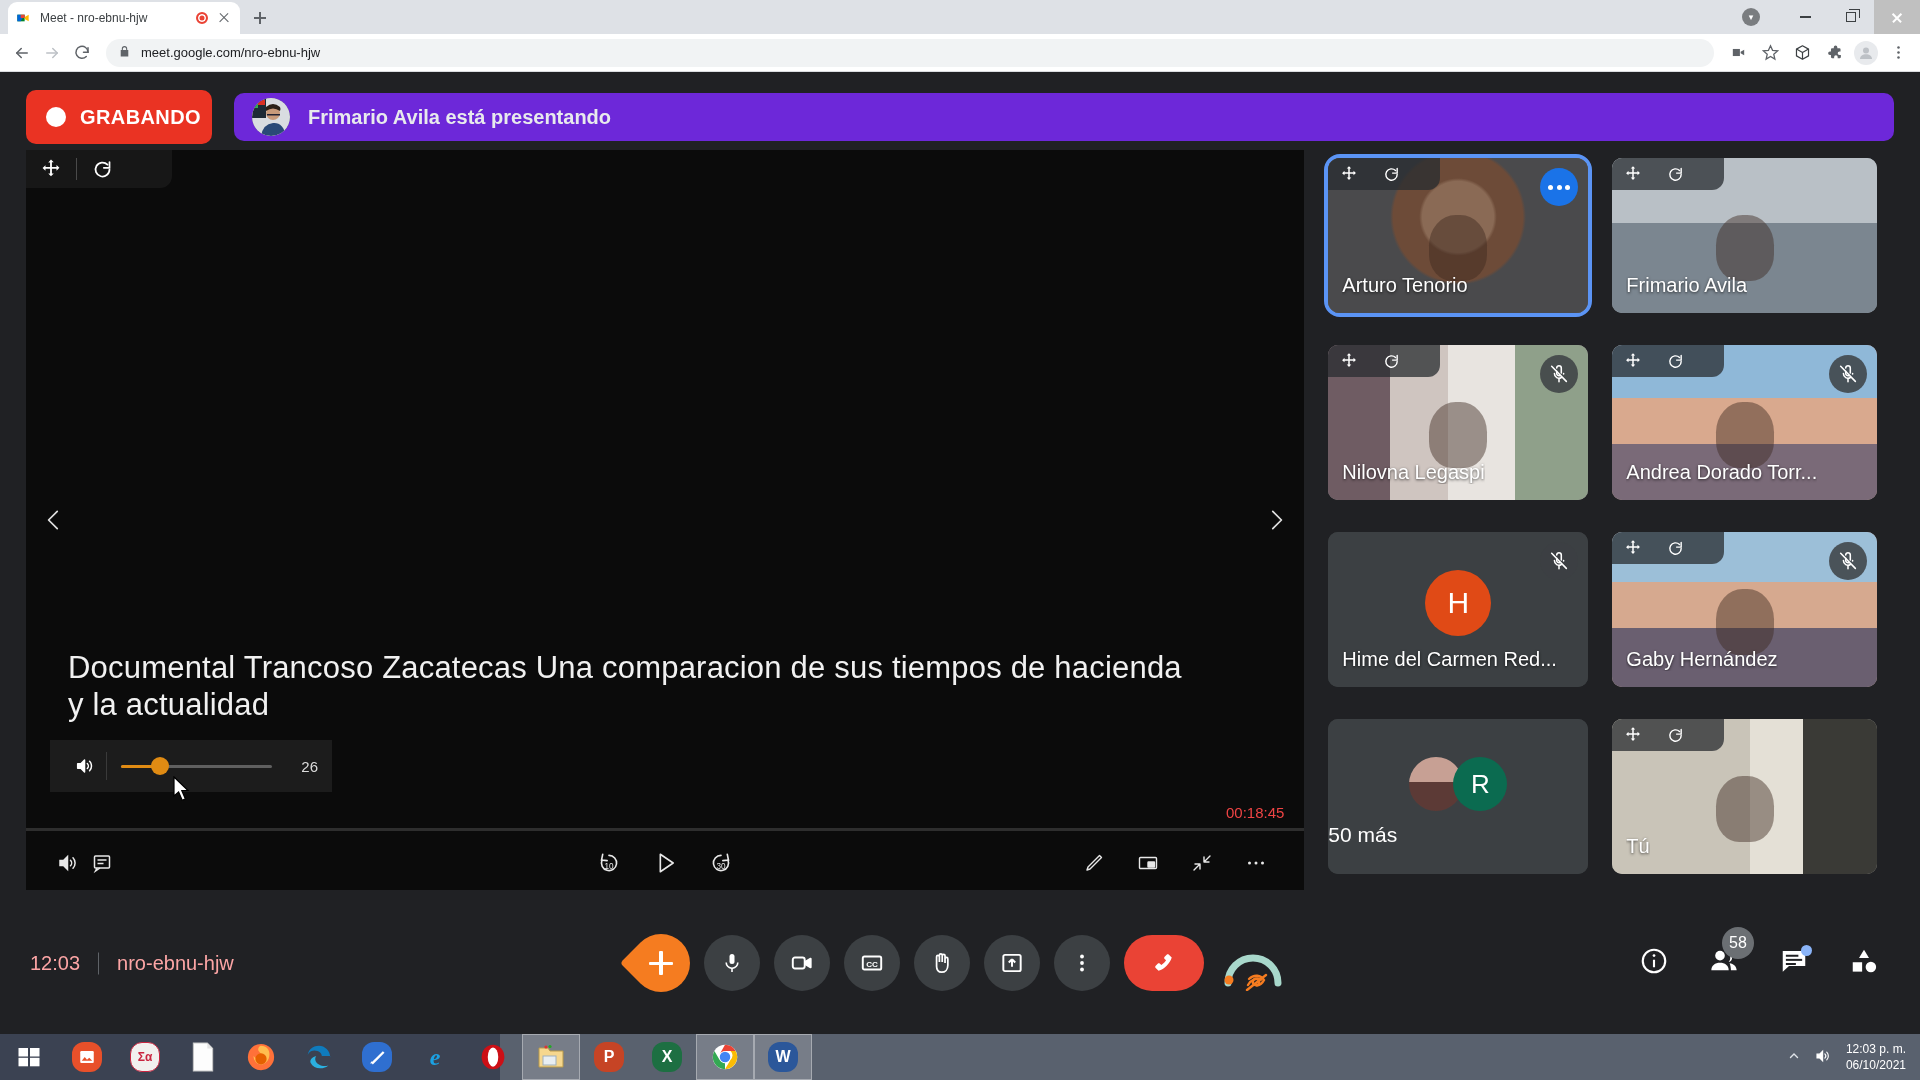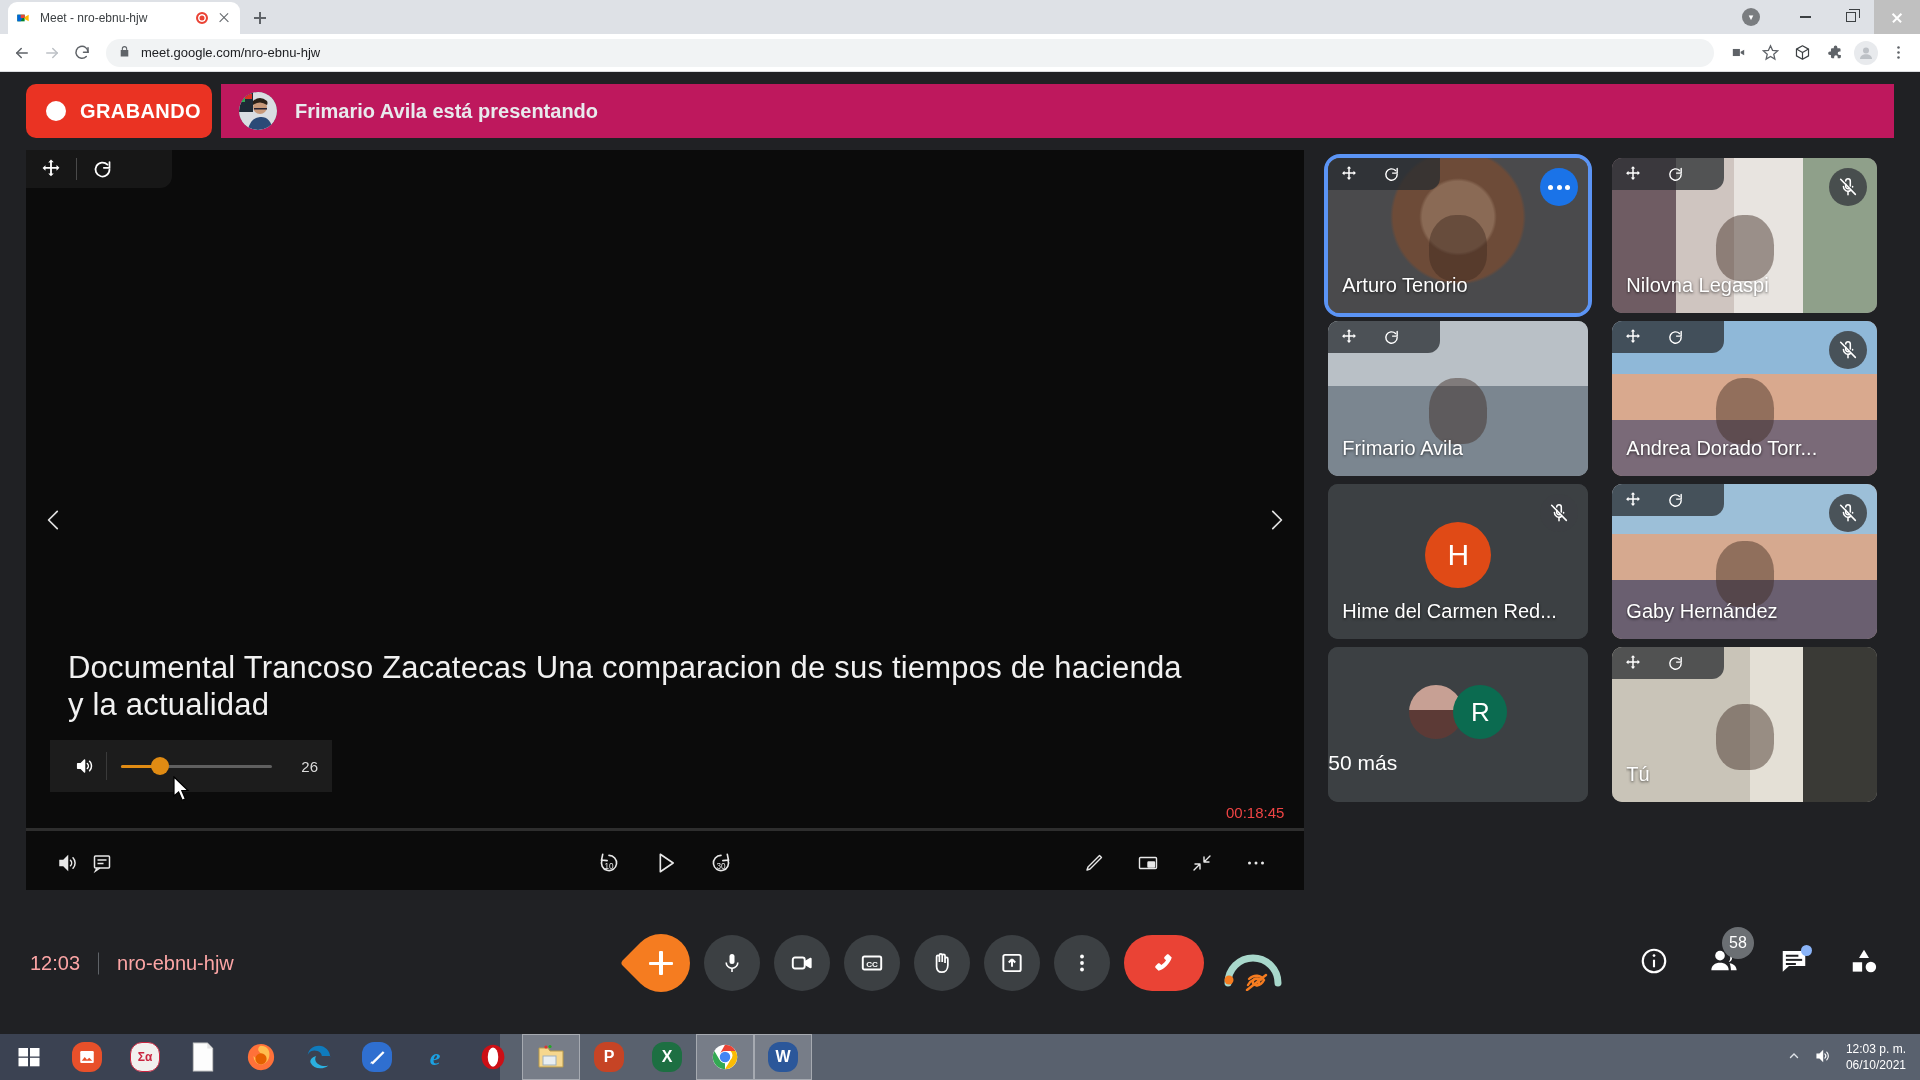--- a/index.html
+++ b/index.html
@@ -87,30 +87,30 @@
     width: 24px; height: 24px; border-radius: 50%; background: #e8eaed;
     display: flex; align-items: center; justify-content: center;
   }
 
   
   .meet {
     position: absolute; left: 0; top: 72px; width: 1920px; height: 938px;
     background: #202124;
   }
 
-  .topbar { height: 78px; display: flex; align-items: flex-start; padding: 12px 26px 0 26px; gap: 9px; }
+  .topbar { height: 78px; display: flex; align-items: center; padding: 12px 26px 0 26px; gap: 22px; }
   .rec-pill {
     background: #ea3323; color: #fff; border-radius: 10px;
     height: 54px; width: 186px; display: flex; align-items: center; gap: 14px;
     padding: 0 20px; font-size: 20px; font-weight: bold; letter-spacing: .4px;
     cursor: pointer;
   }
   .rec-dot { width: 20px; height: 20px; border-radius: 50%; background: #fff; flex: 0 0 20px; }
   .present-pill {
-    background: #be185d; border-radius: 0; height: 54px; flex: 1;
+    background: #6d28d9; border-radius: 10px; height: 48px; flex: 1;
     display: flex; align-items: center; gap: 18px; padding: 0 18px;
     color: #e8eaed; font-size: 20px; font-weight: bold;
   }
   .present-avatar {
     width: 38px; height: 38px; border-radius: 50%; flex: 0 0 38px; overflow: hidden;
     background: #8a8f94; position: relative;
   }
 
   .stage { display: flex; gap: 0; padding: 0 26px; height: 766px; }
 
@@ -169,21 +169,21 @@
   .ctrl-row { position: absolute; left: 0; right: 0; top: 38px; height: 54px; display: flex; align-items: center; }
   .ctrl-left { display: flex; align-items: center; gap: 10px; padding-left: 30px; }
   .ctrl-center { position: absolute; left: 50%; transform: translateX(-50%); display: flex; align-items: center; gap: 28px; }
   .ctrl-right { margin-left: auto; display: flex; align-items: center; gap: 30px; padding-right: 36px; }
   .pico { color: #e8e8e8; cursor: pointer; display: flex; align-items: center; justify-content: center; }
 
   
   .grid-pane {
     width: 573px; margin-left: 24px; display: grid;
     grid-template-columns: 260px 265px; grid-auto-rows: 155px;
-    gap: 8px 24px; align-content: start; padding-top: 8px;
+    gap: 32px 24px; align-content: start; padding-top: 8px;
   }
   .tile {
     position: relative; border-radius: 10px; overflow: hidden; background: #3c4043;
     cursor: pointer;
   }
   .tile.selected { outline: 4px solid #5b94f5; outline-offset: 0; border-radius: 12px; }
   .tile-bg { position: absolute; inset: 0; }
   .tile-name {
     position: absolute; left: 14px; bottom: 16px; color: #fff;
     font-size: 20px; font-weight: 500; text-shadow: 0 1px 3px rgba(0,0,0,.7);
@@ -555,20 +555,38 @@
   </div>
             </div>
             <div class="more-dots">
               <i></i>
               <i></i>
               <i></i>
             </div>
             <div class="tile-name">Arturo Tenorio</div>
           </div>
           <div class="tile">
+            <div class="tile-bg" style="background:#9aa3ac;background-image:linear-gradient(180deg,#b9c0c6 0 42%, #7b8690 42%), radial-gradient(circle at 42% 62%, #3a3631 0 26%, transparent 27%);"></div>
+            <div style="position:absolute;left:50%;top:58%;transform:translate(-50%,-50%);width:58px;height:66px;border-radius:46% 46% 40% 40%;background:rgba(60,40,30,.45);"></div>
+            <div class="tile-pin">
+  <div class="pin-btn">
+    <svg width="18" height="18" viewBox="0 0 24 24" fill="#fff">
+                  <path d="M12 1.5l3 3.2h-2v5h5v-2l3.2 3L18 13.8v-2h-5v5h2l-3 3.2-3-3.2h2v-5H6v2L2.8 11 6 7.8v2h5v-5H9z"></path>
+                </svg>
+  </div>
+  <div class="pin-btn">
+    <svg width="17" height="17" viewBox="0 0 24 24" fill="none" stroke="#fff" stroke-width="2" stroke-linecap="round">
+                  <path d="M20 12a8 8 0 1 1-2.3-5.6"></path>
+                  <polyline points="20 3.5 20 10 13.5 10"></polyline>
+                </svg>
+  </div>
+            </div>
+            <div class="tile-name">Frimario Avila</div>
+          </div>
+          <div class="tile">
             <div class="tile-bg" style="background:#8d7f86;background-image:linear-gradient(90deg,#6f5c63 0 24%, #cfc5c0 24% 46%, #e8e4e0 46% 72%, #8fa08a 72%);"></div>
             <div style="position:absolute;left:50%;top:58%;transform:translate(-50%,-50%);width:58px;height:66px;border-radius:46% 46% 40% 40%;background:rgba(60,40,30,.45);"></div>
             <div class="tile-pin">
   <div class="pin-btn">
     <svg width="18" height="18" viewBox="0 0 24 24" fill="#fff">
                   <path d="M12 1.5l3 3.2h-2v5h5v-2l3.2 3L18 13.8v-2h-5v5h2l-3 3.2-3-3.2h2v-5H6v2L2.8 11 6 7.8v2h5v-5H9z"></path>
                 </svg>
   </div>
   <div class="pin-btn">
     <svg width="17" height="17" viewBox="0 0 24 24" fill="none" stroke="#fff" stroke-width="2" stroke-linecap="round">
@@ -580,38 +598,20 @@
             <div class="mic-off">
   <svg width="22" height="22" viewBox="0 0 24 24" fill="none" stroke="#fff" stroke-width="1.7" stroke-linecap="round">
     <path d="M9.5 5.5a2.5 2.5 0 0 1 5 0v5.3"></path>
                 <path d="M9.5 9v2.5a2.5 2.5 0 0 0 3.6 2.2"></path>
     <path d="M7 11.5a5 5 0 0 0 7.6 4.3M17 11.5v.6"></path>
                 <line x1="12" y1="17" x2="12" y2="20.5"></line>
     <line x1="4" y1="3.5" x2="20" y2="20"></line>
               </svg>
             </div>
             <div class="tile-name">Nilovna Legaspi</div>
-          </div>
-          <div class="tile">
-            <div class="tile-bg" style="background:#9aa3ac;background-image:linear-gradient(180deg,#b9c0c6 0 42%, #7b8690 42%), radial-gradient(circle at 42% 62%, #3a3631 0 26%, transparent 27%);"></div>
-            <div style="position:absolute;left:50%;top:58%;transform:translate(-50%,-50%);width:58px;height:66px;border-radius:46% 46% 40% 40%;background:rgba(60,40,30,.45);"></div>
-            <div class="tile-pin">
-  <div class="pin-btn">
-    <svg width="18" height="18" viewBox="0 0 24 24" fill="#fff">
-                  <path d="M12 1.5l3 3.2h-2v5h5v-2l3.2 3L18 13.8v-2h-5v5h2l-3 3.2-3-3.2h2v-5H6v2L2.8 11 6 7.8v2h5v-5H9z"></path>
-                </svg>
-  </div>
-  <div class="pin-btn">
-    <svg width="17" height="17" viewBox="0 0 24 24" fill="none" stroke="#fff" stroke-width="2" stroke-linecap="round">
-                  <path d="M20 12a8 8 0 1 1-2.3-5.6"></path>
-                  <polyline points="20 3.5 20 10 13.5 10"></polyline>
-                </svg>
-  </div>
-            </div>
-            <div class="tile-name">Frimario Avila</div>
           </div>
           <div class="tile">
             <div class="tile-bg" style="background:#b89a8f;background-image:linear-gradient(180deg,#8fb8d8 0 34%, #d9a98e 34% 64%, #7a6a78 64%);"></div>
             <div style="position:absolute;left:50%;top:58%;transform:translate(-50%,-50%);width:58px;height:66px;border-radius:46% 46% 40% 40%;background:rgba(60,40,30,.45);"></div>
             <div class="tile-pin">
   <div class="pin-btn">
     <svg width="18" height="18" viewBox="0 0 24 24" fill="#fff">
                   <path d="M12 1.5l3 3.2h-2v5h5v-2l3.2 3L18 13.8v-2h-5v5h2l-3 3.2-3-3.2h2v-5H6v2L2.8 11 6 7.8v2h5v-5H9z"></path>
                 </svg>
   </div>

